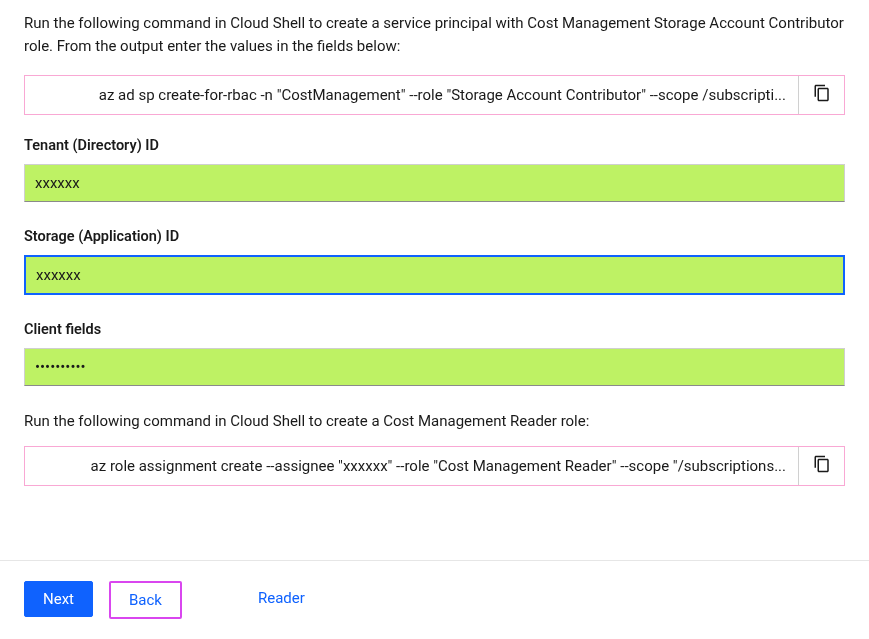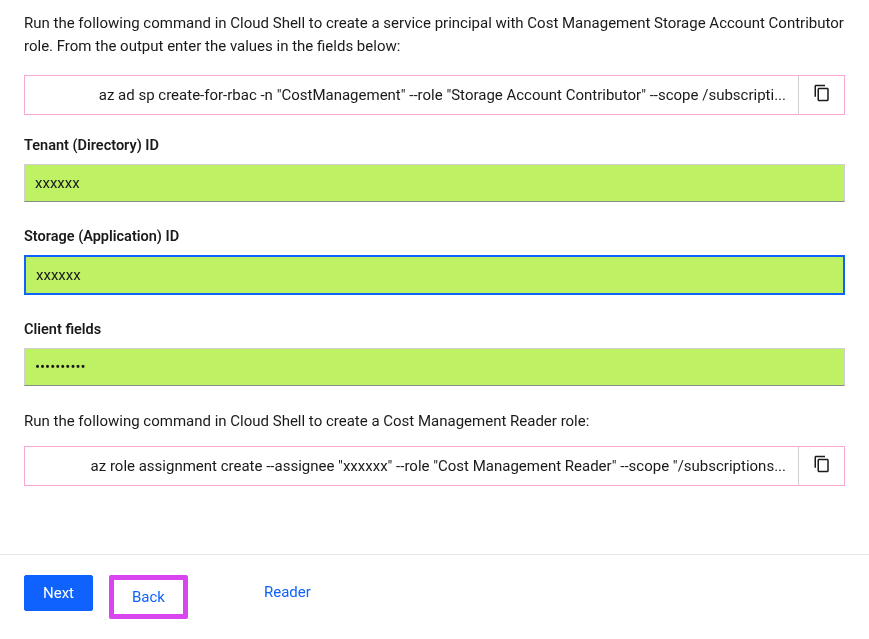--- a/index.html
+++ b/index.html
@@ -110,21 +110,21 @@
       line-height: 1.1;
     }
     .btn-primary {
       background: #0f62fe;
       color: #ffffff;
       border: 1px solid #0f62fe;
     }
     .btn-secondary {
       background: #ffffff;
       color: #0f62fe;
-      border: 5px solid #d946ef;
+      border: 2px solid #d946ef;
     }
     .btn-link {
       background: transparent;
       border: none;
       color: #0f62fe;
       padding: 9px 4px;
       margin-left: 56px;
     }
   </style>
 </head>

